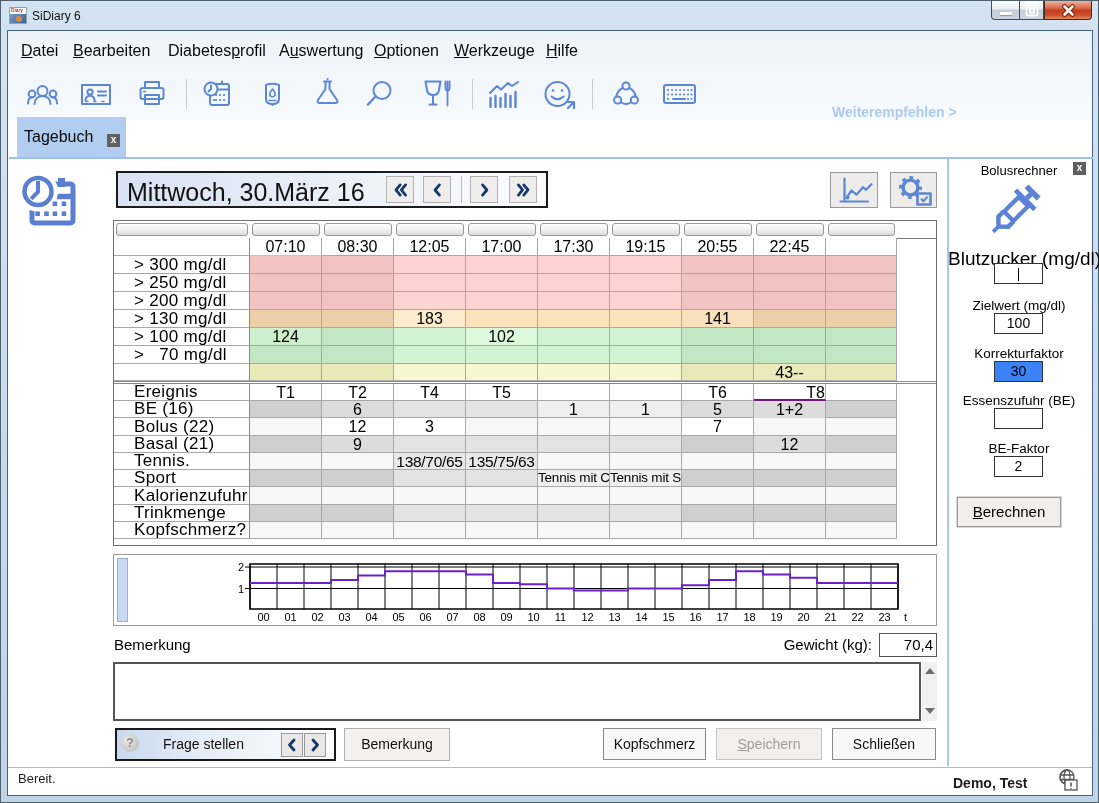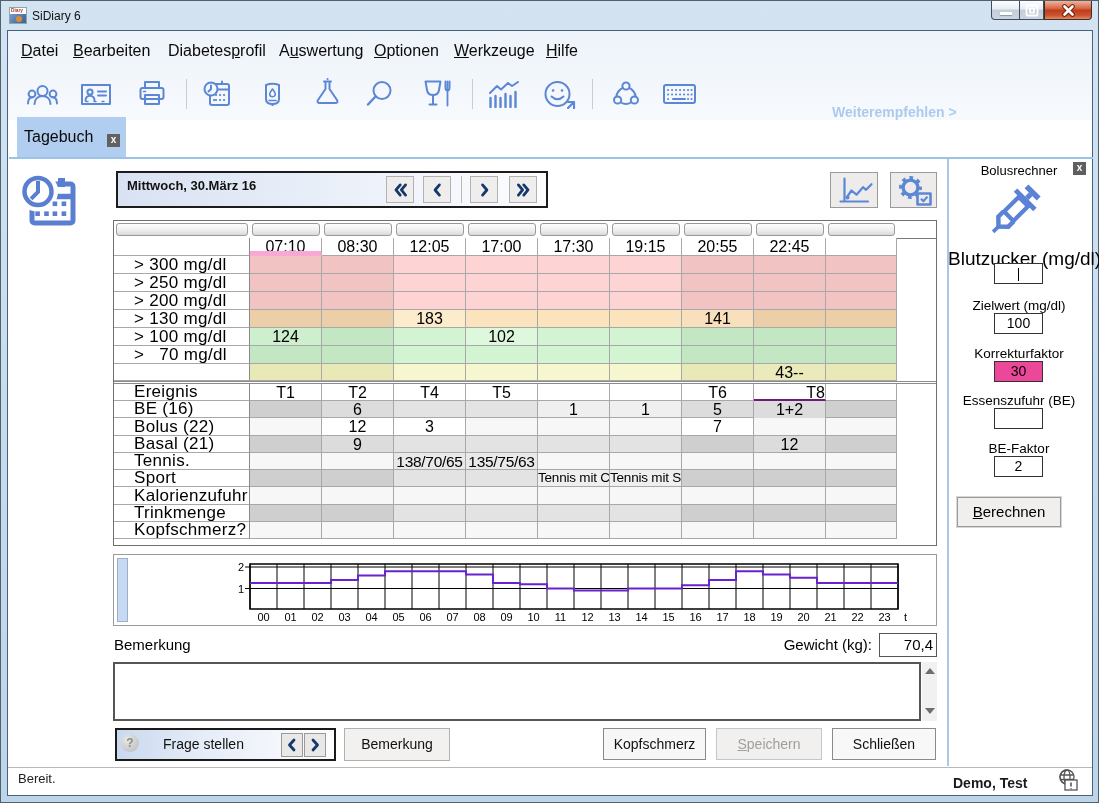--- a/index.html
+++ b/index.html
@@ -138,21 +138,21 @@
 <rect x="31.6" y="34.5" width="4.6" height="4.6"></rect>
           <rect x="40.6" y="34.5" width="4.6" height="4.6"></rect>
 <rect x="14.3" y="44.4" width="4.6" height="4.6"></rect>
           <rect x="23.2" y="44.4" width="4.6" height="4.6"></rect>
 <rect x="31.6" y="44.4" width="4.6" height="4.6"></rect>
           <rect x="40.6" y="44.4" width="4.6" height="4.6"></rect>
 </g>
 </svg>
 
 <div class="abs" style="left:108px;top:140px;width:432px;height:37px;border:2px solid #1c1c1c;background:linear-gradient(90deg,#d9e2f3 0%,#e8eef8 45%,#fdfdfe 100%);">
- <div class="abs txt" style="left:9px;top:5px;font-size:13px;font-weight:bold;color:#111;">Mittwoch, 30.März 16</div>
+ <div class="abs txt" style="left:9px;top:5px;font-size:25px;font-weight:normal;color:#111;">Mittwoch, 30.März 16</div>
  <div class="abs" style="left:268px;top:3px;width:28px;height:27px;background:#efeeec;border:1px solid #b2b2b2;"><svg width="26" height="25" viewBox="0 0 26 26" fill="none" stroke="#15386a" stroke-width="2.9" stroke-linecap="round" stroke-linejoin="round">
             <path d="M13.2 8.2 L8.8 13.5 L13.2 18.8 M18.8 8.2 L14.4 13.5 L18.8 18.8"></path>
           </svg></div>
         <div class="abs" style="left:305px;top:3px;width:28px;height:27px;background:#efeeec;border:1px solid #b2b2b2;"><svg width="26" height="25" viewBox="0 0 26 26" fill="none" stroke="#15386a" stroke-width="2.9" stroke-linecap="round" stroke-linejoin="round">
             <path d="M15.5 8.2 L11 13.5 L15.5 18.8"></path>
           </svg></div>
  <div class="abs" style="left:343px;top:3px;width:1px;height:27px;background:#b9b9b9;"></div>
  <div class="abs" style="left:352px;top:3px;width:28px;height:27px;background:#efeeec;border:1px solid #b2b2b2;"><svg width="26" height="25" viewBox="0 0 26 26" fill="none" stroke="#15386a" stroke-width="2.9" stroke-linecap="round" stroke-linejoin="round">
             <path d="M11.5 8.2 L16 13.5 L11.5 18.8"></path>
           </svg></div>
@@ -183,21 +183,21 @@
 <div class="abs" style="left:354px;top:2px;width:68px;height:13px;border:1px solid #9a9a9a;border-radius:3px;background:linear-gradient(180deg,#fdfdfd 0%,#f0f0f0 55%,#d9d9d9 100%);"></div>
 <div class="abs" style="left:426px;top:2px;width:68px;height:13px;border:1px solid #9a9a9a;border-radius:3px;background:linear-gradient(180deg,#fdfdfd 0%,#f0f0f0 55%,#d9d9d9 100%);"></div>
 <div class="abs" style="left:498px;top:2px;width:68px;height:13px;border:1px solid #9a9a9a;border-radius:3px;background:linear-gradient(180deg,#fdfdfd 0%,#f0f0f0 55%,#d9d9d9 100%);"></div>
 <div class="abs" style="left:570px;top:2px;width:68px;height:13px;border:1px solid #9a9a9a;border-radius:3px;background:linear-gradient(180deg,#fdfdfd 0%,#f0f0f0 55%,#d9d9d9 100%);"></div>
 <div class="abs" style="left:642px;top:2px;width:68px;height:13px;border:1px solid #9a9a9a;border-radius:3px;background:linear-gradient(180deg,#fdfdfd 0%,#f0f0f0 55%,#d9d9d9 100%);"></div>
 <div class="abs" style="left:714px;top:2px;width:67px;height:13px;border:1px solid #9a9a9a;border-radius:3px;background:linear-gradient(180deg,#fdfdfd 0%,#f0f0f0 55%,#d9d9d9 100%);"></div>
 <div class="abs" style="left:0;top:17px;width:822px;height:1px;background:#7a7a7a;"></div>
 <div class="abs" style="left:0;top:17px;width:136px;height:18px;border-bottom:1px solid #a8a8a8;border-right:1px solid #8a8a8a;background:#fff;">
           <span class="abs txt" style="left:20px;top:16px;line-height:18px;font-size:17px;letter-spacing:0.3px;font-weight:bold;">Uhrzeit</span>
         </div>
-<div class="abs" style="left:136px;top:17px;width:72px;height:18px;border-bottom:5px solid #f9a8d4;border-right:1px solid #a8a8a8;background:#ffffff;text-align:center;overflow:hidden;"><span class="txt" style="line-height:17px;">07:10</span></div>
+<div class="abs" style="left:136px;top:17px;width:72px;height:18px;border-bottom:1px solid #f9a8d4;border-right:1px solid #a8a8a8;background:#ffffff;text-align:center;overflow:hidden;"><span class="txt" style="line-height:17px;">07:10</span></div>
 <div class="abs" style="left:208px;top:17px;width:72px;height:18px;border-bottom:1px solid #a8a8a8;border-right:1px solid #a8a8a8;background:#ffffff;text-align:center;overflow:hidden;"><span class="txt" style="line-height:17px;">08:30</span></div>
 <div class="abs" style="left:280px;top:17px;width:72px;height:18px;border-bottom:1px solid #a8a8a8;border-right:1px solid #a8a8a8;background:#ffffff;text-align:center;overflow:hidden;"><span class="txt" style="line-height:17px;">12:05</span></div>
 <div class="abs" style="left:352px;top:17px;width:72px;height:18px;border-bottom:1px solid #a8a8a8;border-right:1px solid #a8a8a8;background:#ffffff;text-align:center;overflow:hidden;"><span class="txt" style="line-height:17px;">17:00</span></div>
 <div class="abs" style="left:424px;top:17px;width:72px;height:18px;border-bottom:1px solid #a8a8a8;border-right:1px solid #a8a8a8;background:#ffffff;text-align:center;overflow:hidden;"><span class="txt" style="line-height:17px;">17:30</span></div>
 <div class="abs" style="left:496px;top:17px;width:72px;height:18px;border-bottom:1px solid #a8a8a8;border-right:1px solid #a8a8a8;background:#ffffff;text-align:center;overflow:hidden;"><span class="txt" style="line-height:17px;">19:15</span></div>
 <div class="abs" style="left:568px;top:17px;width:72px;height:18px;border-bottom:1px solid #a8a8a8;border-right:1px solid #a8a8a8;background:#ffffff;text-align:center;overflow:hidden;"><span class="txt" style="line-height:17px;">20:55</span></div>
 <div class="abs" style="left:640px;top:17px;width:72px;height:18px;border-bottom:1px solid #a8a8a8;border-right:1px solid #a8a8a8;background:#ffffff;text-align:center;overflow:hidden;"><span class="txt" style="line-height:17px;">22:45</span></div>
 <div class="abs" style="left:712px;top:17px;width:71px;height:18px;border-bottom:1px solid #a8a8a8;border-right:1px solid #a8a8a8;background:#ffffff;text-align:center;overflow:hidden;"><span class="txt" style="line-height:17px;"></span></div>
 <div class="abs" style="left:0;top:35px;width:136px;height:18px;border-bottom:1px solid #a8a8a8;border-right:1px solid #8a8a8a;background:#fff;">
           <span class="abs txt" style="left:20px;top:0px;line-height:18px;font-size:17px;letter-spacing:0.3px;">&gt; 300 mg/dl</span>
@@ -491,21 +491,21 @@
  <rect x="25.5" y="20.2" width="13" height="20.5" stroke-width="4.2"></rect>
  <path d="M25 40.7 v7.5 l7 6.8 7-6.8 v-7.5" stroke-width="4.4" stroke-linejoin="miter"></path>
  <path d="M32 55 v7.5" stroke-width="3.6"></path>
 </g>
 </svg>
 <div class="abs txt" style="left:940px;top:217px;width:142px;text-align:right;font-size:19px;">Blutzucker (mg/dl)</div>
 <div class="abs" style="left:986px;top:232px;width:49px;height:21px;border:1px solid #333;background:#fff;text-align:center;font-size:14px;line-height:19px;"><span style="display:inline-block;width:1px;height:13px;background:#000;vertical-align:middle;"></span></div>
 <div class="abs txt" style="left:940px;top:267px;width:142px;text-align:center;font-size:13.5px;">Zielwert (mg/dl)</div>
 <div class="abs" style="left:986px;top:282px;width:49px;height:21px;border:1px solid #333;background:#fff;text-align:center;font-size:14px;line-height:19px;">100</div>
 <div class="abs txt" style="left:940px;top:315px;width:142px;text-align:center;font-size:13.5px;">Korrekturfaktor</div>
-<div class="abs" style="left:986px;top:330px;width:49px;height:21px;border:1px solid #333;background:#ec4899;text-align:center;font-size:14px;line-height:19px;">30</div>
+<div class="abs" style="left:986px;top:330px;width:49px;height:21px;border:1px solid #333;background:#3b82f6;text-align:center;font-size:14px;line-height:19px;">30</div>
 <div class="abs txt" style="left:940px;top:362px;width:142px;text-align:center;font-size:13.5px;">Essenszufuhr (BE)</div>
 <div class="abs" style="left:986px;top:377px;width:49px;height:21px;border:1px solid #333;background:#fff;text-align:center;font-size:14px;line-height:19px;"></div>
 <div class="abs txt" style="left:940px;top:410px;width:142px;text-align:center;font-size:13.5px;">BE-Faktor</div>
 <div class="abs" style="left:986px;top:425px;width:49px;height:21px;border:1px solid #333;background:#fff;text-align:center;font-size:14px;line-height:19px;">2</div>
 <div class="abs" style="left:949px;top:466px;width:104px;height:30px;background:#f0efee;border:1px solid #9a9a9a;outline:1px solid #d8d8d8;text-align:center;font-size:15px;line-height:28px;"><u>B</u>erechnen</div>
 <div class="abs" style="left:0px;top:736px;width:1084px;height:1px;background:#b9b9b9;"></div>
 <div class="abs txt" style="left:10px;top:740px;font-size:13px;color:#222;">Bereit.</div>
 <div class="abs txt" style="left:897px;top:744px;font-size:14px;font-weight:bold;color:#1a1a1a;padding-left:48px;">Demo, Test</div>
 <svg class="abs" style="left:1049px;top:737px;" width="22" height="24" viewBox="0 0 22 24" fill="none" stroke="#555" stroke-width="1.3">
 <circle cx="10" cy="9" r="7"></circle>

